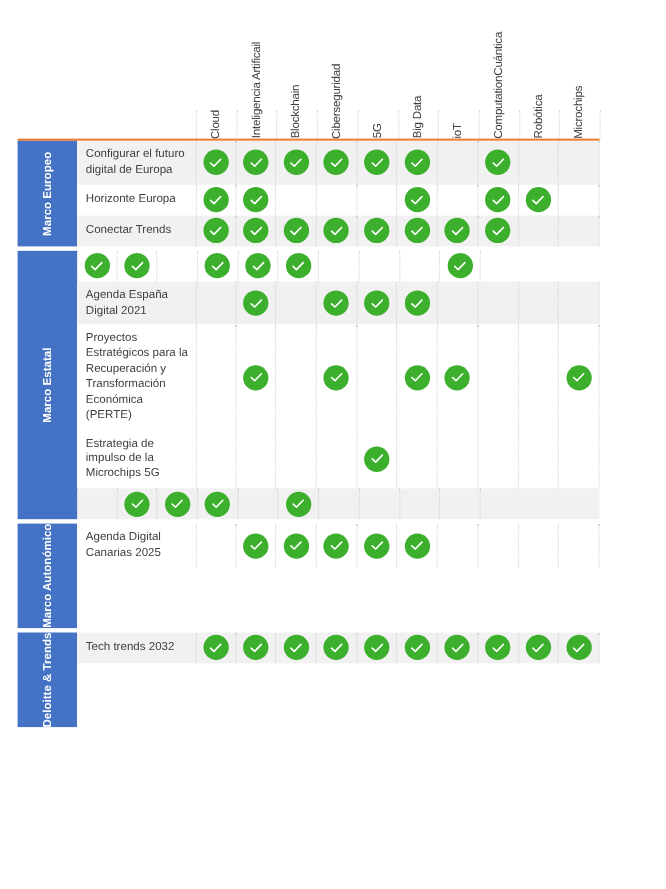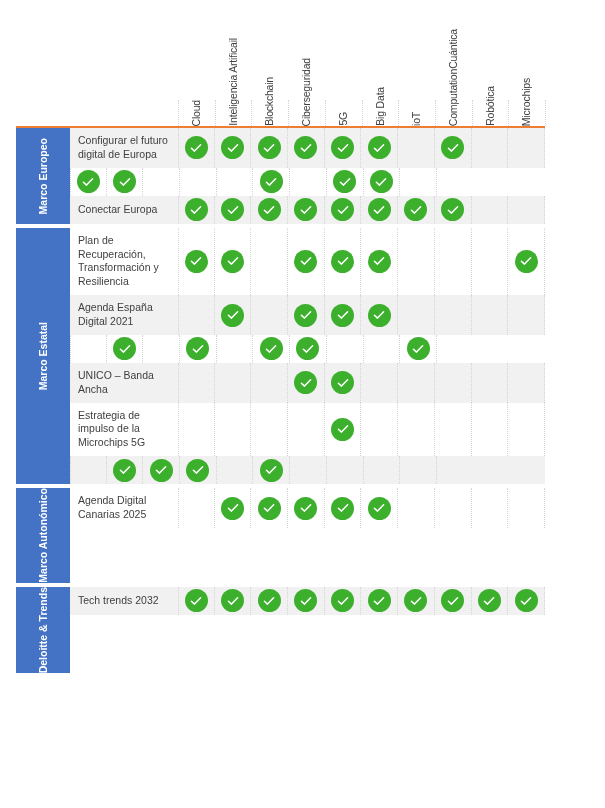--- a/index.html
+++ b/index.html
@@ -257,20 +257,21 @@
                   <svg width="14" height="14" viewBox="0 0 14 14">
                     <path d="M2.4 7.2 L5.5 10.1 L11.6 3.8" fill="none" stroke="#ffffff" stroke-width="1.5" stroke-linecap="round" stroke-linejoin="round"></path>
                   </svg>
                 </div>
               </div>
               <div class="cell"></div>
               <div class="cell"></div>
             </div>
           </div>
           <div class="row">
+            <div class="row-label">Horizonte Europa</div>
             <div class="cells">
               <div class="cell">
                 <div class="check">
                   <svg width="14" height="14" viewBox="0 0 14 14">
                     <path d="M2.4 7.2 L5.5 10.1 L11.6 3.8" fill="none" stroke="#ffffff" stroke-width="1.5" stroke-linecap="round" stroke-linejoin="round"></path>
                   </svg>
                 </div>
               </div>
               <div class="cell">
                 <div class="check">
@@ -301,21 +302,21 @@
                 <div class="check">
                   <svg width="14" height="14" viewBox="0 0 14 14">
                     <path d="M2.4 7.2 L5.5 10.1 L11.6 3.8" fill="none" stroke="#ffffff" stroke-width="1.5" stroke-linecap="round" stroke-linejoin="round"></path>
                   </svg>
                 </div>
               </div>
               <div class="cell"></div>
             </div>
           </div>
           <div class="row alt">
-            <div class="row-label">Conectar Europa</div>
+            <div class="row-label">Conectar Trends</div>
             <div class="cells">
               <div class="cell">
                 <div class="check">
                   <svg width="14" height="14" viewBox="0 0 14 14">
                     <path d="M2.4 7.2 L5.5 10.1 L11.6 3.8" fill="none" stroke="#ffffff" stroke-width="1.5" stroke-linecap="round" stroke-linejoin="round"></path>
                   </svg>
                 </div>
               </div>
               <div class="cell">
                 <div class="check">
@@ -371,21 +372,20 @@
             </div>
           </div>
         </div>
       </div>
       <div class="group">
         <div class="group-label">
           <span class="vtext">Marco Estatal</span>
         </div>
         <div class="group-rows">
           <div class="row">
-            <div class="row-label">Plan de Recuperación, Transformación y Resiliencia</div>
             <div class="cells">
               <div class="cell">
                 <div class="check">
                   <svg width="14" height="14" viewBox="0 0 14 14">
                     <path d="M2.4 7.2 L5.5 10.1 L11.6 3.8" fill="none" stroke="#ffffff" stroke-width="1.5" stroke-linecap="round" stroke-linejoin="round"></path>
                   </svg>
                 </div>
               </div>
               <div class="cell">
                 <div class="check">
@@ -461,88 +461,62 @@
                   </svg>
                 </div>
               </div>
               <div class="cell"></div>
               <div class="cell"></div>
               <div class="cell"></div>
               <div class="cell"></div>
             </div>
           </div>
           <div class="row">
-            <div class="cells">
-              <div class="cell"></div>
-              <div class="cell">
-                <div class="check">
-                  <svg width="14" height="14" viewBox="0 0 14 14">
-                    <path d="M2.4 7.2 L5.5 10.1 L11.6 3.8" fill="none" stroke="#ffffff" stroke-width="1.5" stroke-linecap="round" stroke-linejoin="round"></path>
-                  </svg>
-                </div>
-              </div>
-              <div class="cell"></div>
-              <div class="cell">
-                <div class="check">
-                  <svg width="14" height="14" viewBox="0 0 14 14">
-                    <path d="M2.4 7.2 L5.5 10.1 L11.6 3.8" fill="none" stroke="#ffffff" stroke-width="1.5" stroke-linecap="round" stroke-linejoin="round"></path>
-                  </svg>
-                </div>
-              </div>
-              <div class="cell"></div>
-              <div class="cell">
-                <div class="check">
-                  <svg width="14" height="14" viewBox="0 0 14 14">
-                    <path d="M2.4 7.2 L5.5 10.1 L11.6 3.8" fill="none" stroke="#ffffff" stroke-width="1.5" stroke-linecap="round" stroke-linejoin="round"></path>
-                  </svg>
-                </div>
-              </div>
-              <div class="cell">
-                <div class="check">
-                  <svg width="14" height="14" viewBox="0 0 14 14">
-                    <path d="M2.4 7.2 L5.5 10.1 L11.6 3.8" fill="none" stroke="#ffffff" stroke-width="1.5" stroke-linecap="round" stroke-linejoin="round"></path>
-                  </svg>
-                </div>
-              </div>
-              <div class="cell"></div>
-              <div class="cell"></div>
-              <div class="cell">
-                <div class="check">
-                  <svg width="14" height="14" viewBox="0 0 14 14">
-                    <path d="M2.4 7.2 L5.5 10.1 L11.6 3.8" fill="none" stroke="#ffffff" stroke-width="1.5" stroke-linecap="round" stroke-linejoin="round"></path>
-                  </svg>
-                </div>
-              </div>
-            </div>
-          </div>
-          <div class="row alt">
-            <div class="row-label">UNICO – Banda Ancha</div>
-            <div class="cells">
-              <div class="cell"></div>
-              <div class="cell"></div>
-              <div class="cell"></div>
-              <div class="cell">
-                <div class="check">
-                  <svg width="14" height="14" viewBox="0 0 14 14">
-                    <path d="M2.4 7.2 L5.5 10.1 L11.6 3.8" fill="none" stroke="#ffffff" stroke-width="1.5" stroke-linecap="round" stroke-linejoin="round"></path>
-                  </svg>
-                </div>
-              </div>
-              <div class="cell">
-                <div class="check">
-                  <svg width="14" height="14" viewBox="0 0 14 14">
-                    <path d="M2.4 7.2 L5.5 10.1 L11.6 3.8" fill="none" stroke="#ffffff" stroke-width="1.5" stroke-linecap="round" stroke-linejoin="round"></path>
-                  </svg>
-                </div>
-              </div>
-              <div class="cell"></div>
-              <div class="cell"></div>
-              <div class="cell"></div>
-              <div class="cell"></div>
-              <div class="cell"></div>
+            <div class="row-label">Proyectos Estratégicos para la Recuperación y Transformación Económica (PERTE)</div>
+            <div class="cells">
+              <div class="cell"></div>
+              <div class="cell">
+                <div class="check">
+                  <svg width="14" height="14" viewBox="0 0 14 14">
+                    <path d="M2.4 7.2 L5.5 10.1 L11.6 3.8" fill="none" stroke="#ffffff" stroke-width="1.5" stroke-linecap="round" stroke-linejoin="round"></path>
+                  </svg>
+                </div>
+              </div>
+              <div class="cell"></div>
+              <div class="cell">
+                <div class="check">
+                  <svg width="14" height="14" viewBox="0 0 14 14">
+                    <path d="M2.4 7.2 L5.5 10.1 L11.6 3.8" fill="none" stroke="#ffffff" stroke-width="1.5" stroke-linecap="round" stroke-linejoin="round"></path>
+                  </svg>
+                </div>
+              </div>
+              <div class="cell"></div>
+              <div class="cell">
+                <div class="check">
+                  <svg width="14" height="14" viewBox="0 0 14 14">
+                    <path d="M2.4 7.2 L5.5 10.1 L11.6 3.8" fill="none" stroke="#ffffff" stroke-width="1.5" stroke-linecap="round" stroke-linejoin="round"></path>
+                  </svg>
+                </div>
+              </div>
+              <div class="cell">
+                <div class="check">
+                  <svg width="14" height="14" viewBox="0 0 14 14">
+                    <path d="M2.4 7.2 L5.5 10.1 L11.6 3.8" fill="none" stroke="#ffffff" stroke-width="1.5" stroke-linecap="round" stroke-linejoin="round"></path>
+                  </svg>
+                </div>
+              </div>
+              <div class="cell"></div>
+              <div class="cell"></div>
+              <div class="cell">
+                <div class="check">
+                  <svg width="14" height="14" viewBox="0 0 14 14">
+                    <path d="M2.4 7.2 L5.5 10.1 L11.6 3.8" fill="none" stroke="#ffffff" stroke-width="1.5" stroke-linecap="round" stroke-linejoin="round"></path>
+                  </svg>
+                </div>
+              </div>
             </div>
           </div>
           <div class="row">
             <div class="row-label">Estrategia de impulso de la Microchips 5G</div>
             <div class="cells">
               <div class="cell"></div>
               <div class="cell"></div>
               <div class="cell"></div>
               <div class="cell"></div>
               <div class="cell">

